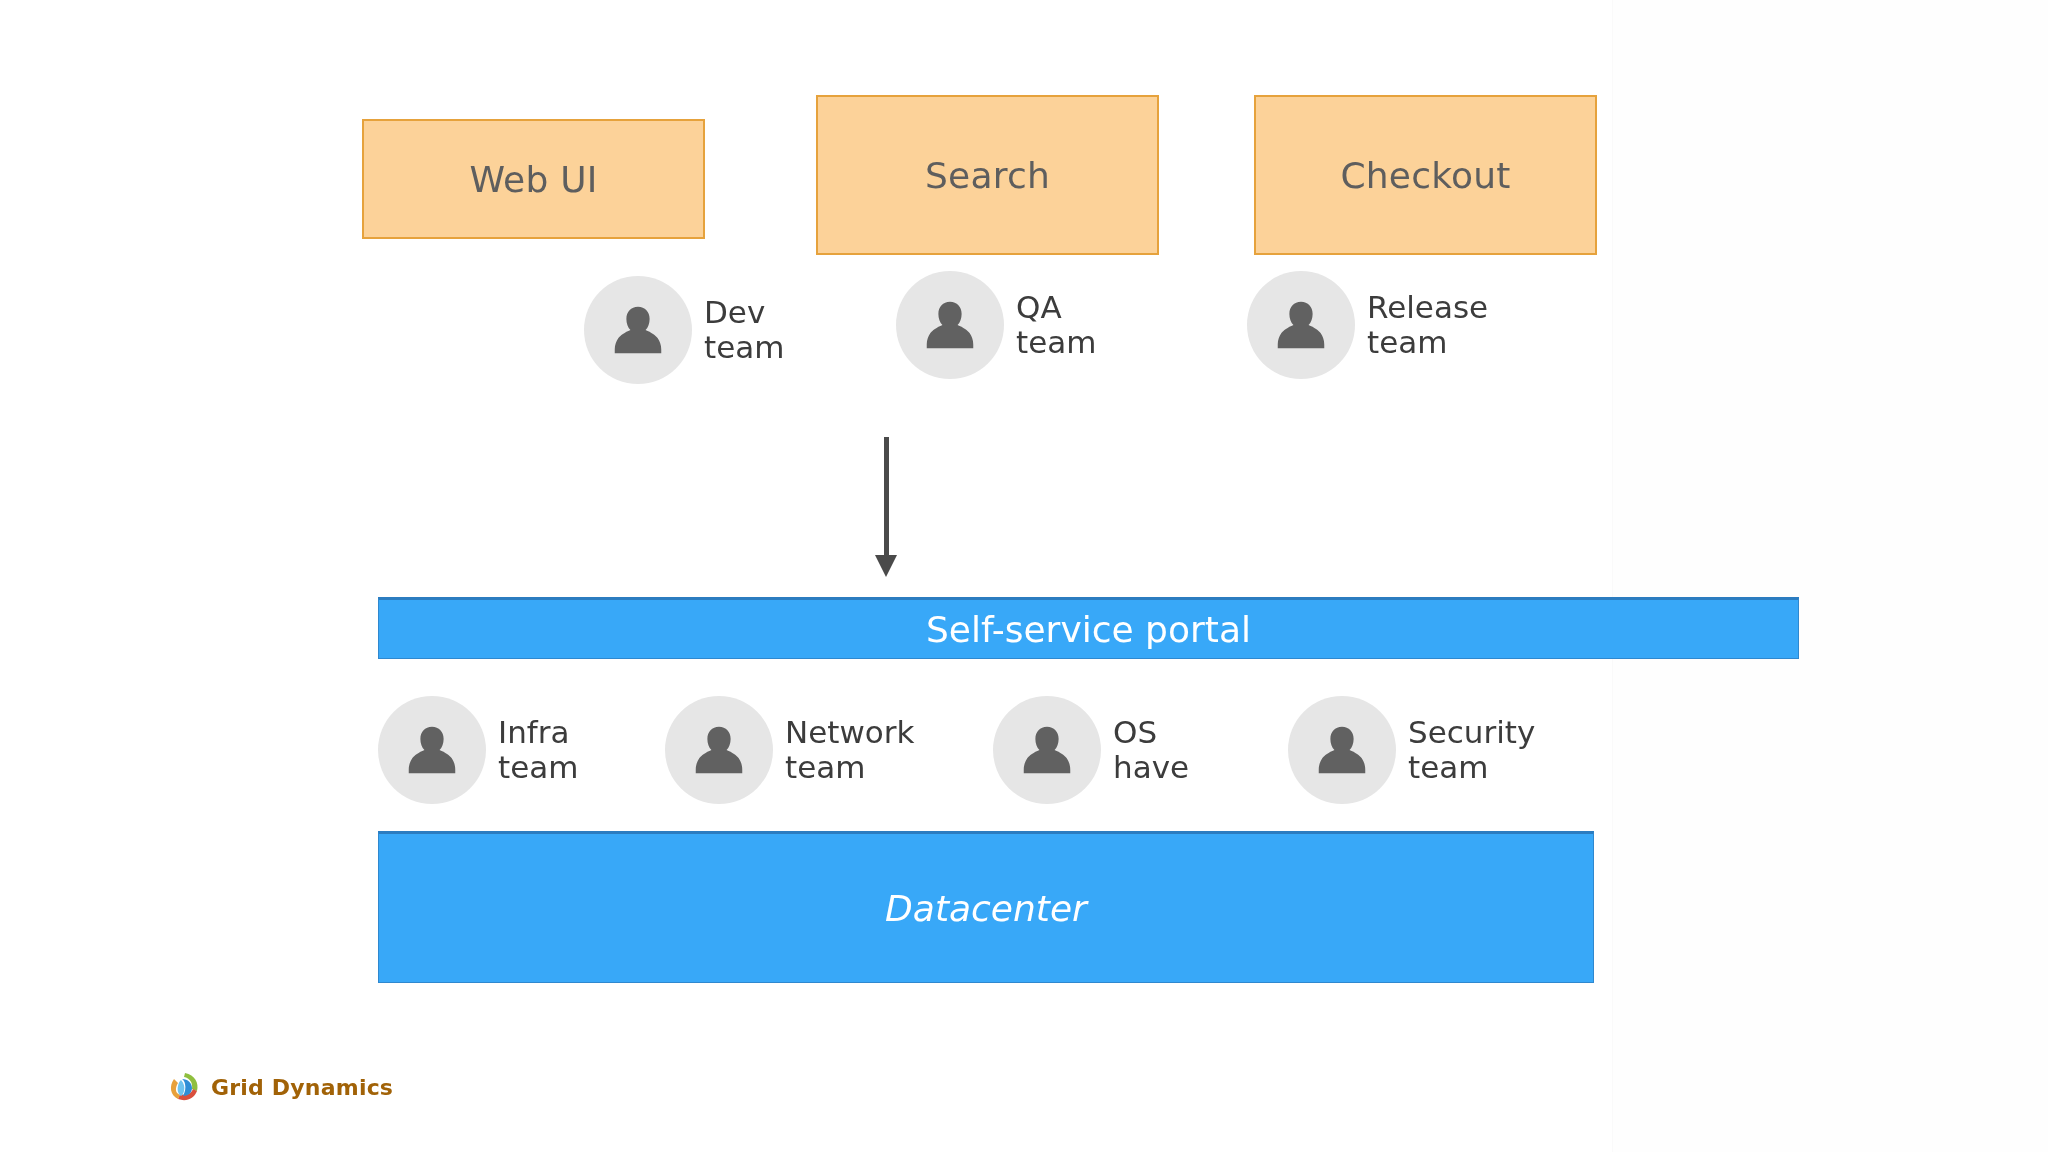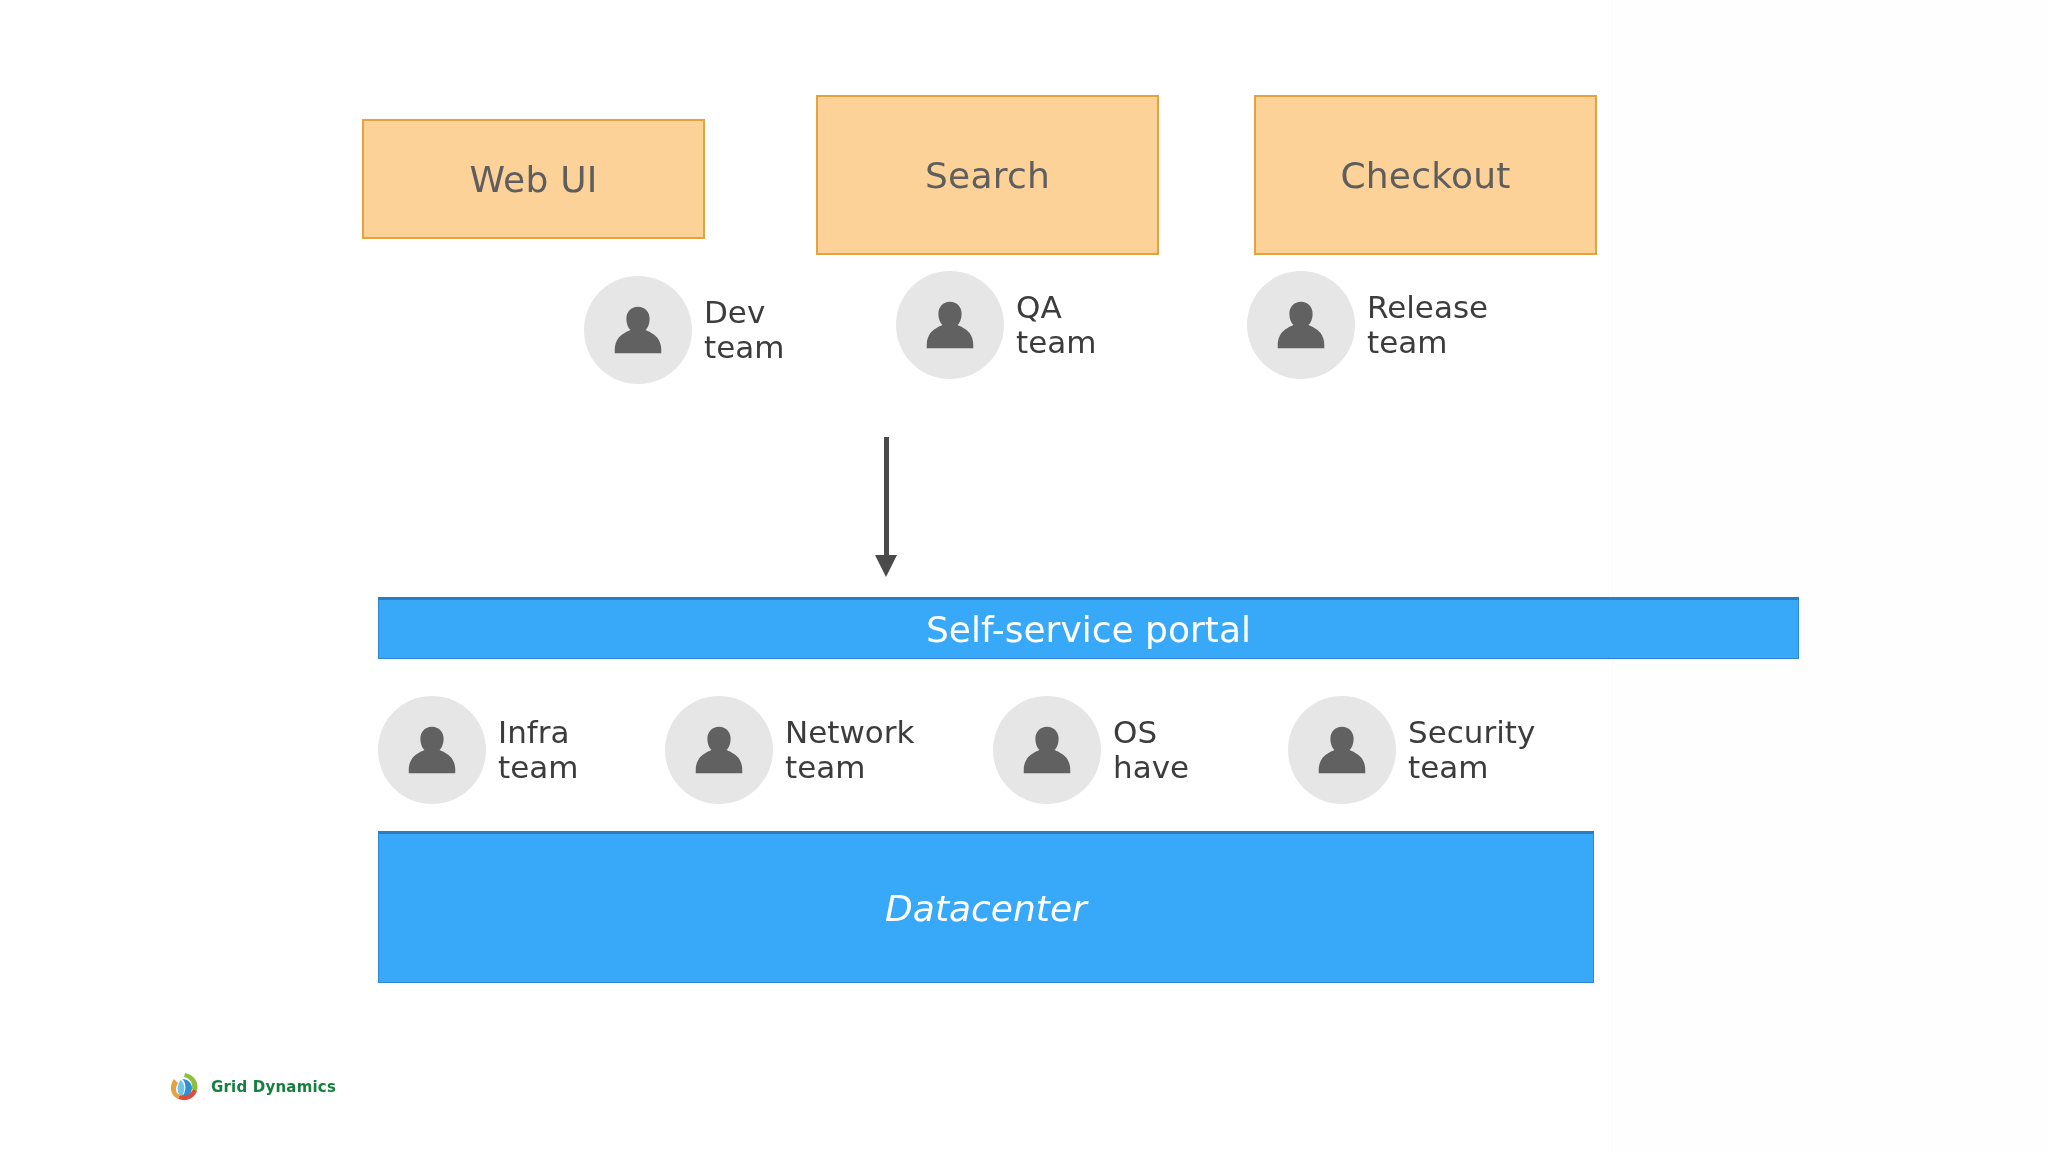--- a/index.html
+++ b/index.html
@@ -129,23 +129,23 @@
     display: flex;
     align-items: center;
   }
   .logo-mark {
     width: 34px;
     height: 34px;
     flex: 0 0 auto;
   }
   .logo-text {
     margin-left: 9px;
-    font-size: 15px;
+    font-size: 22px;
     font-weight: bold;
-    color: #15803d;
+    color: #a16207;
     letter-spacing: 0.2px;
   }
 </style>
 </head>
 <body>
 
 <div class="slide">
 
   <div class="bg-band"></div>
   <div class="bg-band-right"></div>

